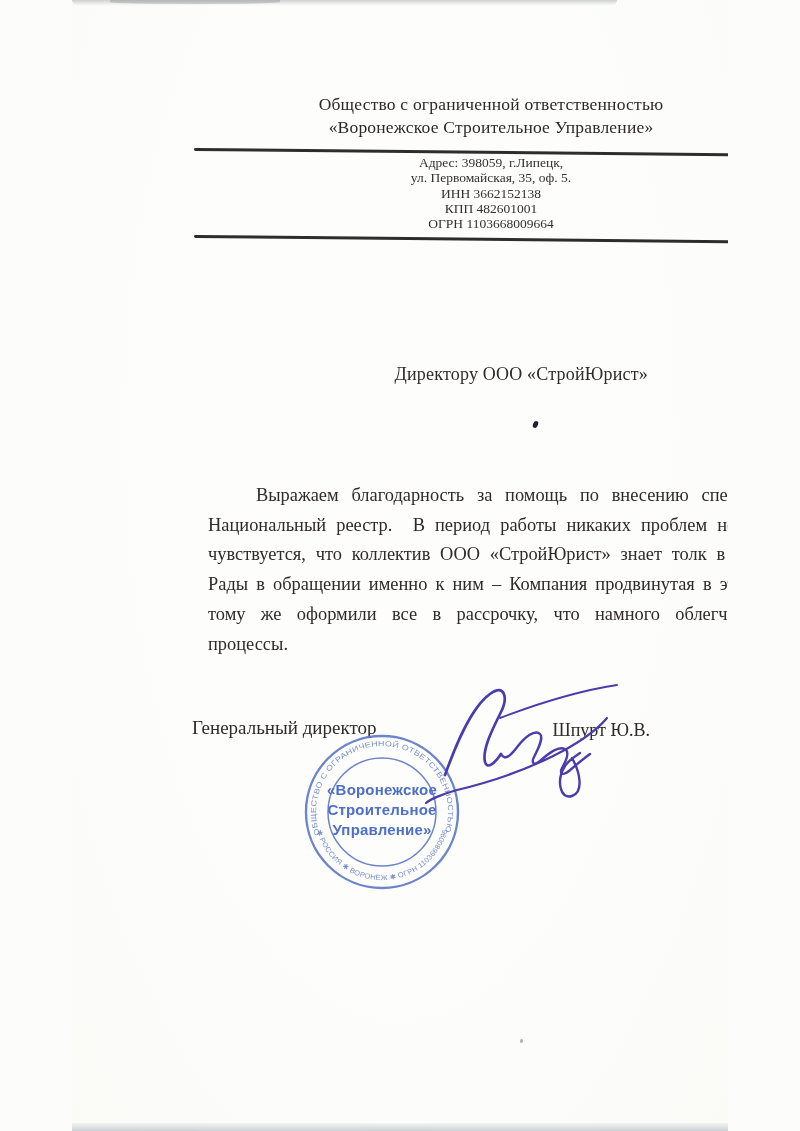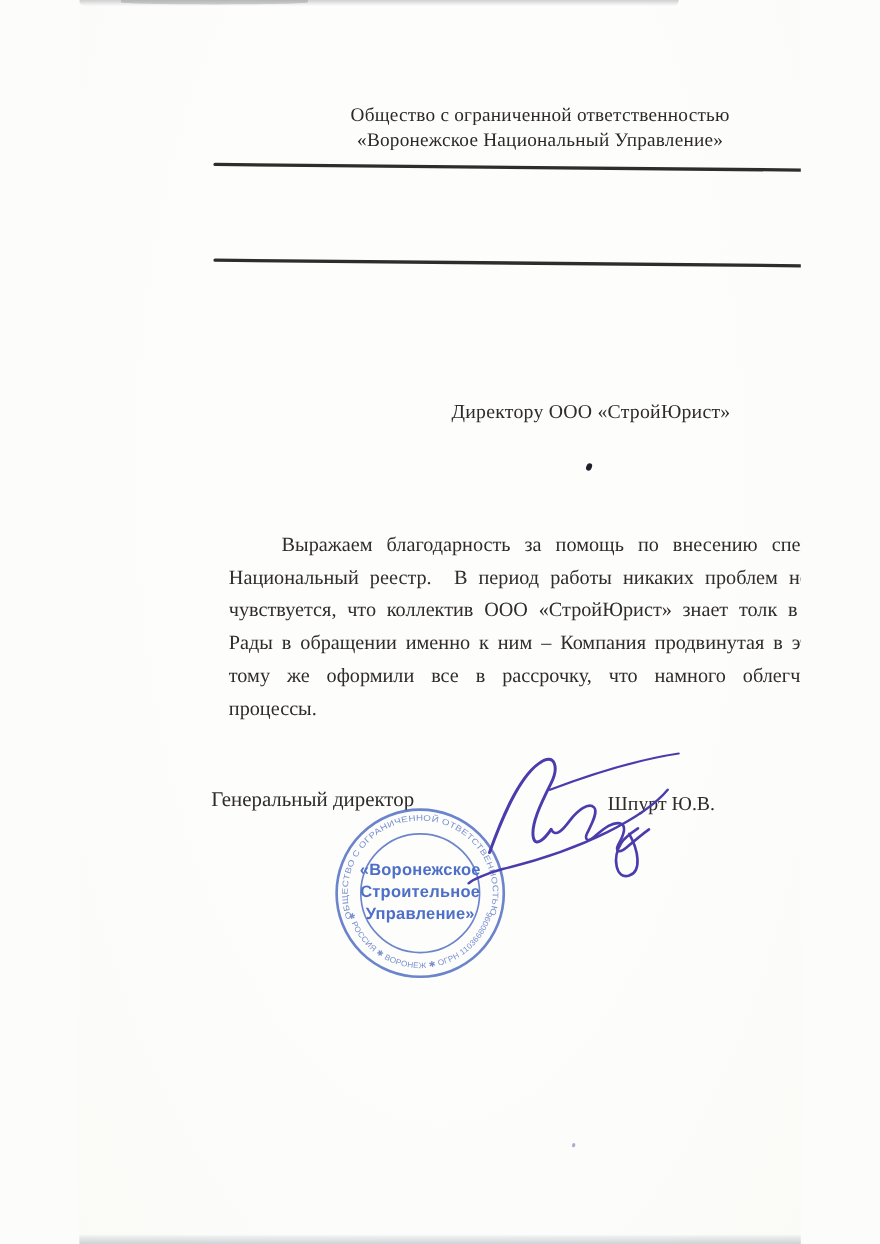--- a/index.html
+++ b/index.html
@@ -27,21 +27,21 @@
   .letterhead{position:absolute;left:122px;top:93px;width:594px;text-align:center;}
   .org-line{font-size:17.5px;line-height:22.5px;letter-spacing:.2px;color:#2c2927;}
   .rule{position:absolute;left:122px;width:594px;height:3px;background:#2d2d2d;
     border-radius:2px;transform:rotate(0.55deg);transform-origin:left center;}
   .rule-top{top:148px;}
   .rule-bottom{top:235px;}
   .address{position:absolute;left:122px;top:155px;width:594px;text-align:center;}
   .address div{font-size:13.5px;line-height:15.3px;color:#33302d;}
 
   
-  .recipient{position:absolute;top:362px;right:64px;font-size:18px;line-height:24px;
+  .recipient{position:absolute;top:362px;right:80px;font-size:18px;line-height:24px;
     letter-spacing:.2px;color:#2e2b28;}
 
   
   .letter-body{position:absolute;left:120px;top:465px;width:622px;margin:16px;
     font-size:18.4px;line-height:29.7px;text-align:justify;text-indent:48px;
     white-space:pre-wrap;word-spacing:1.5px;color:#2e2b28;}
 
   
   .sig-title{position:absolute;left:120px;top:716px;font-size:19px;line-height:24px;color:#2e2b28;}
   .sig-name{position:absolute;top:718px;right:78px;font-size:18px;line-height:24px;color:#2e2b28;}
@@ -59,25 +59,32 @@
 </head>
 <body>
 
 <div class="page">
 
   <div class="smudge-top"></div>
   <div class="smudge-top2"></div>
 
   <div class="letterhead">
     <div class="org-line">Общество с ограниченной ответственностью</div>
-    <div class="org-line">«Воронежское Национальный Управление»</div>
+    <div class="org-line">«Воронежское Строительное Управление»</div>
   </div>
 
   <div class="rule rule-top"></div>
 
+  <div class="address">
+    <div>Адрес: 398059, г.Липецк,</div>
+    <div>ул. Первомайская, 35, оф. 5.</div>
+    <div>ИНН 3662152138</div>
+    <div>КПП 482601001</div>
+    <div>ОГРН 1103668009664</div>
+  </div>
 
   <div class="rule rule-bottom"></div>
 
   <div class="speck speck-a"></div>
   <div class="speck speck-b"></div>
   <div class="speck speck-c"></div>
 
   <div class="recipient">Директору ООО «СтройЮрист»</div>
 
   <p class="letter-body">Выражаем благодарность за помощь по внесению специалистов в Национальный реестр.  В период работы никаких проблем не возникало, чувствуется, что коллектив ООО «СтройЮрист» знает толк в своем деле. Рады в обращении именно к ним – Компания продвинутая в этой сфере, к тому же оформили все в рассрочку, что намного облегчает рабочие процессы.</p>

